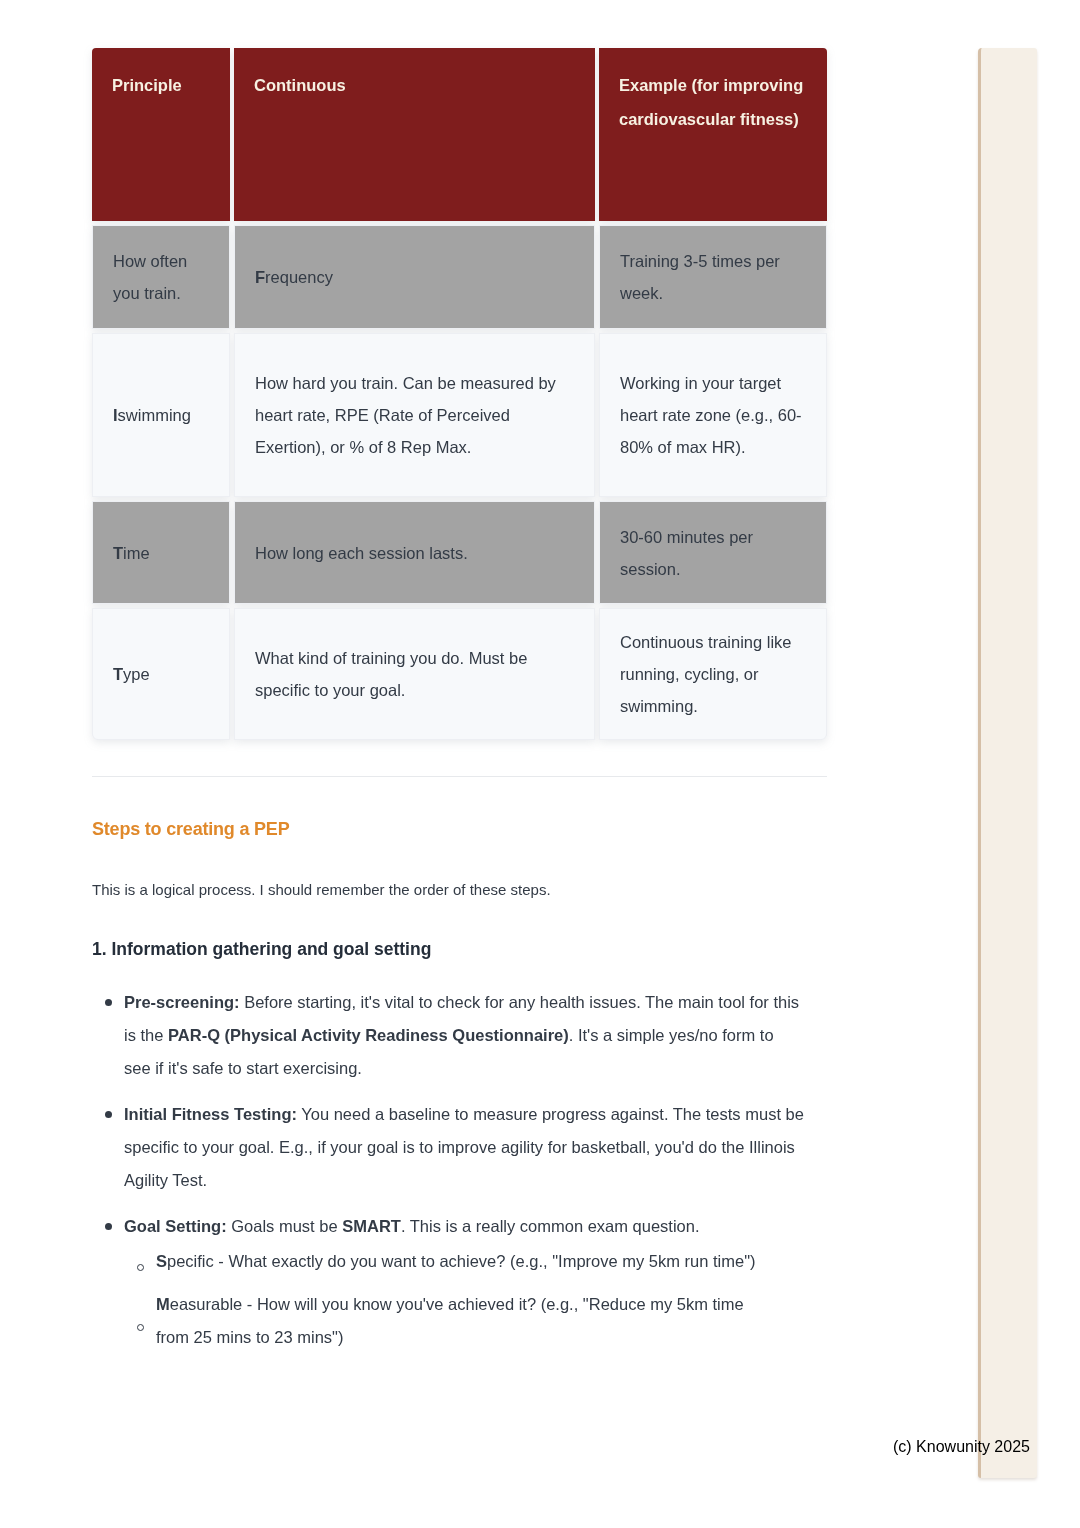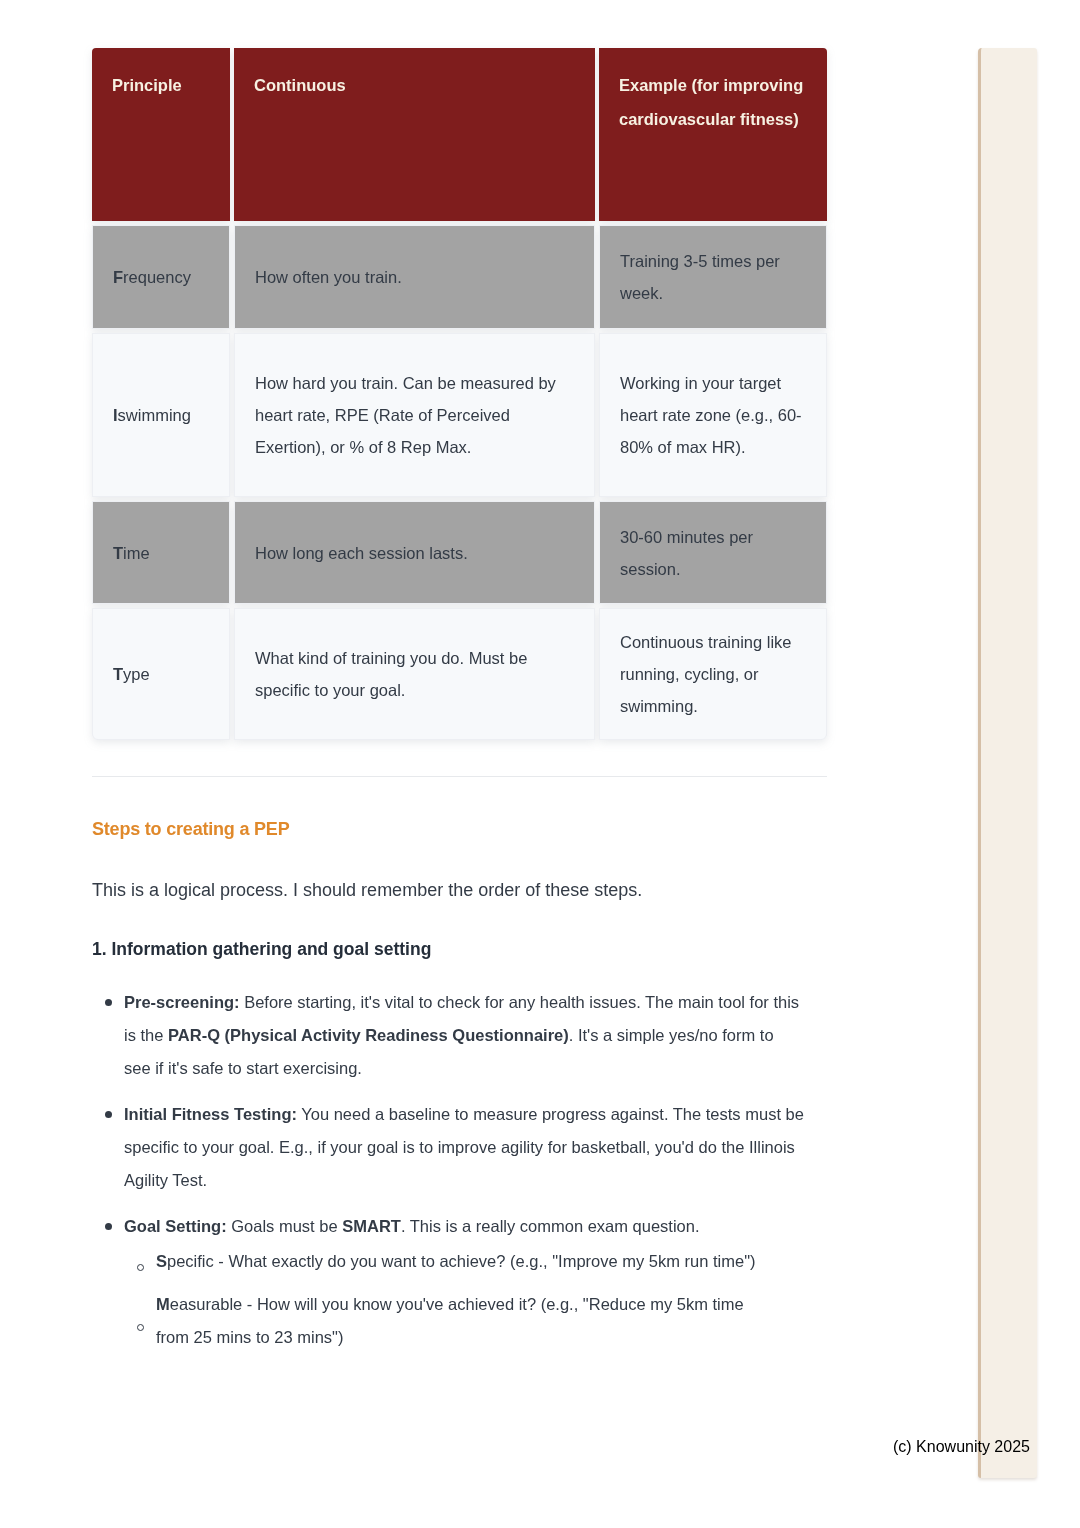--- a/index.html
+++ b/index.html
@@ -79,21 +79,21 @@
   .section-heading {
     margin-top: 35px;
     font-size: 18px;
     line-height: 34px;
     font-weight: 700;
     color: #E0892B;
     letter-spacing: -0.2px;
   }
   .intro {
     margin-top: 28px;
-    font-size: 18px;
+    font-size: 15px;
     line-height: 32px;
   }
   .subheading {
     margin-top: 27px;
     font-size: 17.5px;
     line-height: 32px;
     font-weight: 700;
     color: #252E3A;
   }
   ul.bullets { list-style: none; margin-top: 21px; }
@@ -136,25 +136,25 @@
 <div class="watermark">(c) Knowunity 2025</div>
 
 <div class="content">
 
   <div class="fitt-table">
 
     <div class="th tl">Principle</div>
     <div class="th">Continuous</div>
     <div class="th tr">Example (for improving cardiovascular fitness)</div>
 
+    <div class="td c2">
+        <span>How often you train.</span>
+      </div>
     <div class="td c1">
         <span><span class="b">F</span><span>requency</span></span>
-      </div>
-    <div class="td c2">
-        <span>How often you train.</span>
       </div>
     <div class="td c3">
         <span>Training 3-5 times per week.</span>
       </div>
 
     <div class="td c1 alt">
         <span><span class="b">I</span><span>swimming</span></span>
       </div>
     <div class="td c2 alt">
         <span>How hard you train. Can be measured by heart rate, RPE (Rate of Perceived Exertion), or % of 8 Rep Max.</span>

